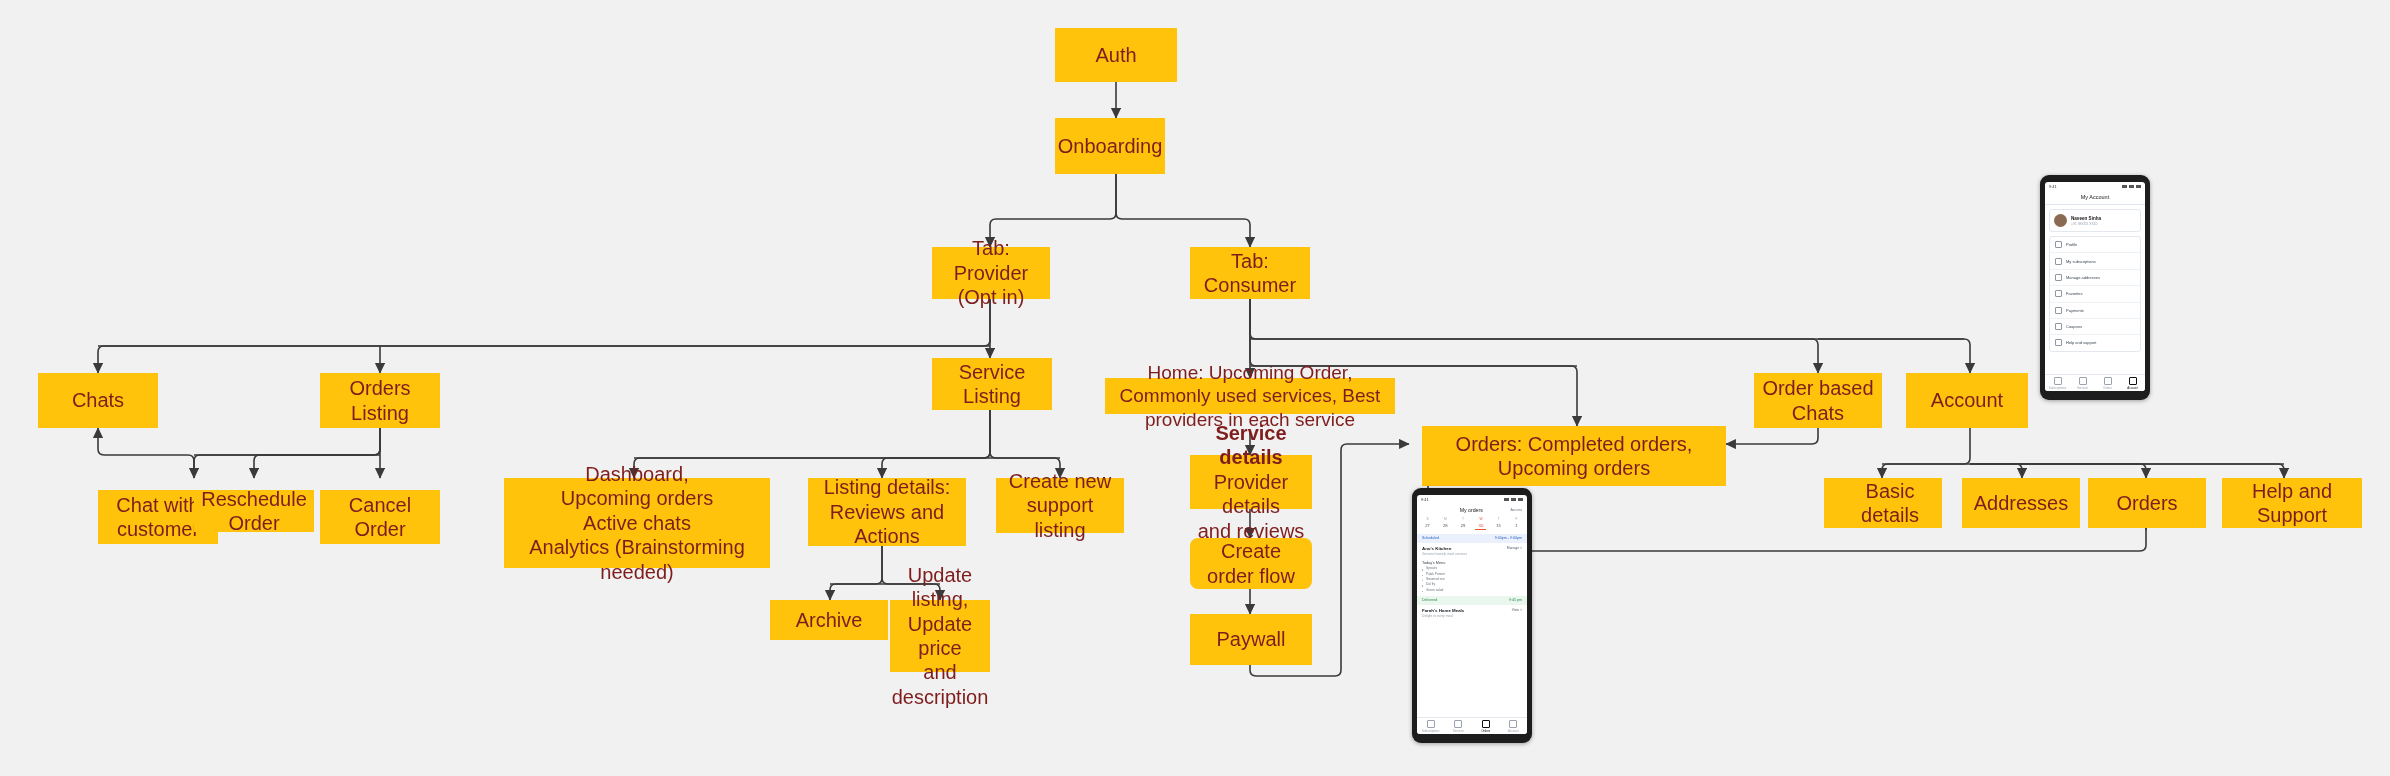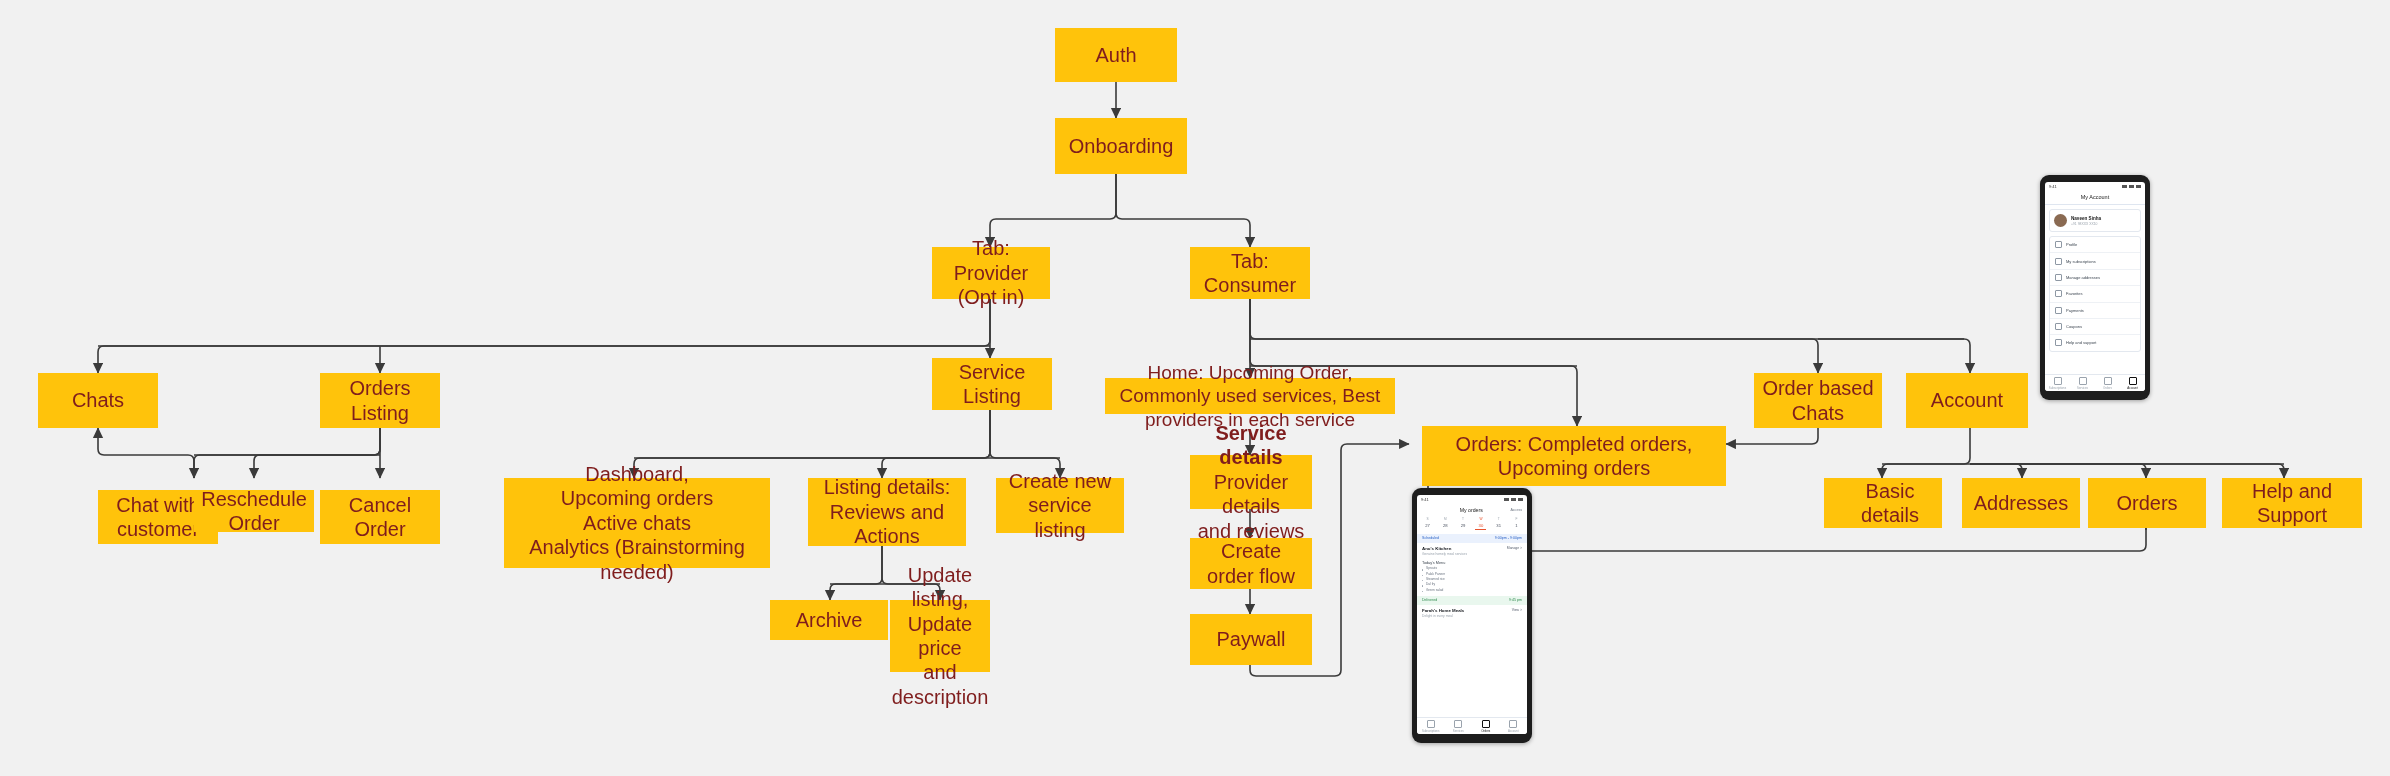--- a/index.html
+++ b/index.html
@@ -185,21 +185,21 @@
       <path d="M634,458 L1060,458"></path>
     </g>
 
     <g fill="none" stroke="#3a3a3a" stroke-width="1.6" marker-end="url(#arw)">
       <path d="M2146,528 L2146,545 Q2146,551 2140,551 L1434,551 Q1428,551 1428,545 L1428,474"></path>
     </g>
   </svg>
 
   <div class="node" style="left:1055px;top:28px;width:122px;height:54px;">Auth</div>
 
-  <div class="node" style="left:1055px;top:118px;width:132px;height:56px;">Onboarding</div>
+  <div class="node" style="left:1055px;top:118px;width:110px;height:56px;">Onboarding</div>
 
   <div class="node" style="left:932px;top:247px;width:118px;height:52px;">Tab: Provider
 (Opt in)</div>
 
   <div class="node" style="left:1190px;top:247px;width:120px;height:52px;">Tab: Consumer</div>
 
   <div class="node" style="left:38px;top:373px;width:120px;height:55px;">Chats</div>
 
   <div class="node" style="left:320px;top:373px;width:120px;height:55px;">Orders Listing</div>
 
@@ -222,29 +222,29 @@
 
   <div class="node" style="left:504px;top:478px;width:266px;height:90px;">Dashboard,
 Upcoming orders
 Active chats
 Analytics (Brainstorming needed)</div>
 
   <div class="node" style="left:808px;top:478px;width:158px;height:68px;">Listing details:
 Reviews and Actions</div>
 
   <div class="node" style="left:996px;top:478px;width:128px;height:55px;">Create new
-service listing</div>
+support listing</div>
 
   <div class="node" style="left:1190px;top:455px;width:122px;height:54px;flex-direction:column;">
     <span class="ttl">Service details</span>
     <span style="white-space:pre-line;">Provider details
 and reviews</span>
   </div>
 
-  <div class="node" style="left:1190px;top:538px;width:122px;height:51px;">Create order flow</div>
+  <div class="node" style="left:1190px;top:538px;width:122px;height:51px;border-radius:8px;">Create order flow</div>
 
   <div class="node" style="left:1190px;top:614px;width:122px;height:51px;">Paywall</div>
 
   <div class="node" style="left:1422px;top:426px;width:304px;height:60px;">Orders: Completed orders, Upcoming orders</div>
 
   <div class="node" style="left:770px;top:600px;width:118px;height:40px;">Archive</div>
 
   <div class="node" style="left:890px;top:600px;width:100px;height:72px;">Update listing,
 Update price
 and

